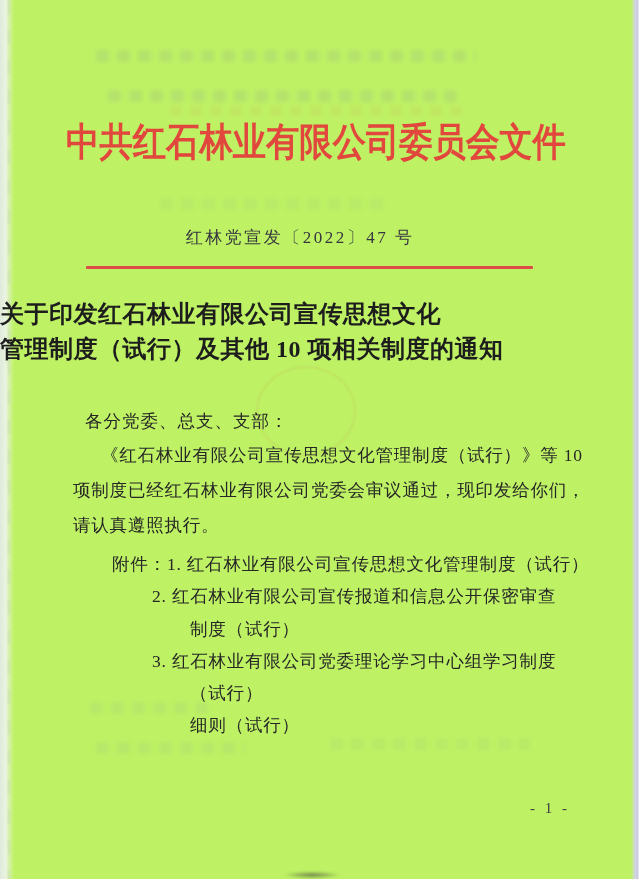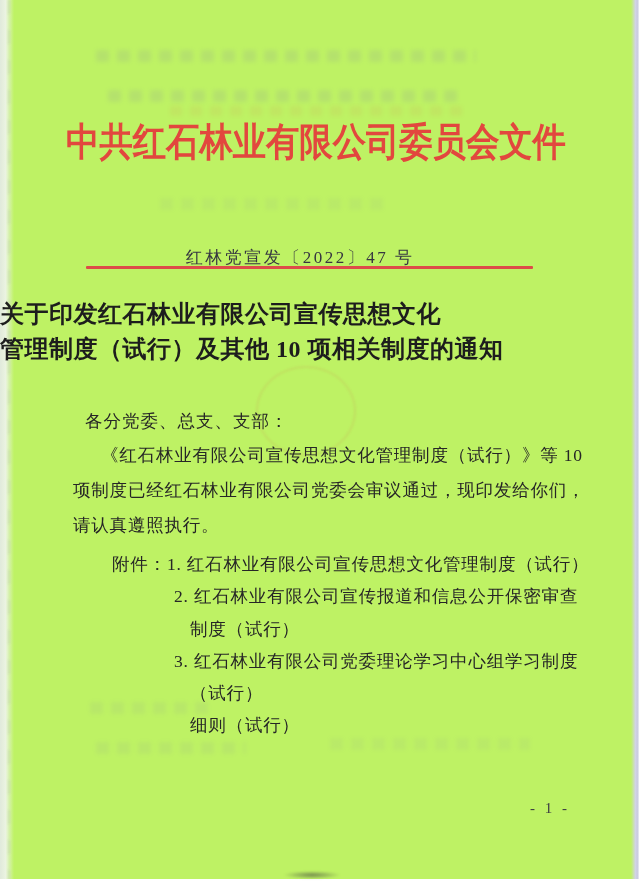--- a/index.html
+++ b/index.html
@@ -77,21 +77,20 @@
     transform: scale(0.98, 1.14);
     transform-origin: center top;
     white-space: nowrap;
   }
   .doc-number {
     position: absolute; top: 226px; left: 0; width: 600px;
     text-align: center;
     font-size: 17px;
     color: #363640;
     letter-spacing: 2.5px;
-    margin-top: 20px;
   }
   .red-line {
     position: absolute; top: 266px; left: 86px; width: 447px; height: 3px;
     background: #dc4c48;
     border-radius: 1px;
   }
   .subject {
     position: absolute; top: 297px; left: 0; width: 632px;
     text-align: left;
     font-size: 24px;
@@ -114,21 +113,21 @@
   }
   .body-line { white-space: nowrap; }
   .body-line.first { text-indent: 1.6em; }
   .attachments {
     position: absolute; top: 548px; left: 112px; width: 470px;
     font-size: 17.5px;
     line-height: 32.3px;
     letter-spacing: 0.8px;
   }
   .a-line { white-space: nowrap; }
-  .a-line.num  { margin-left: 62px; }
+  .a-line.num  { margin-left: 40px; }
   .a-line.wrap { margin-left: 78px; }
   .page-number {
     position: absolute; top: 800px; left: 515px; width: 70px;
     text-align: center;
     font-size: 15px;
     color: #3c3c44;
     letter-spacing: 3px;
     white-space: nowrap;
   }
 </style>

